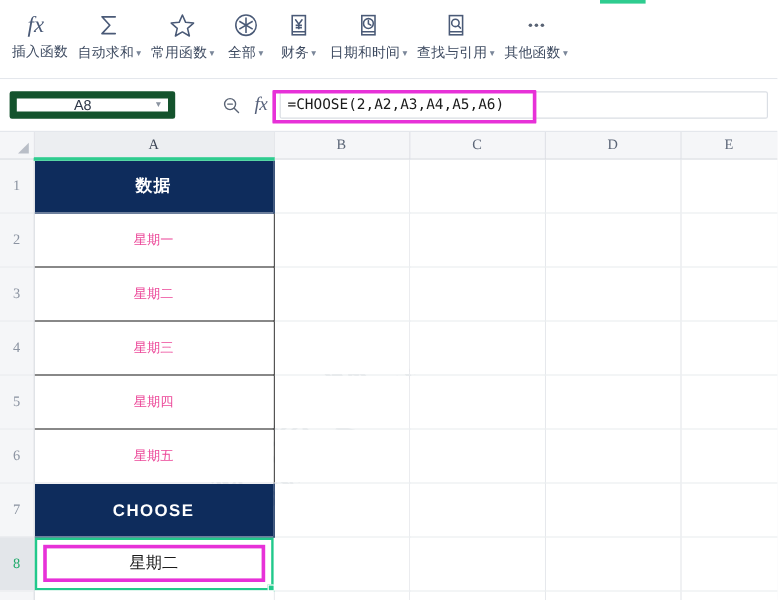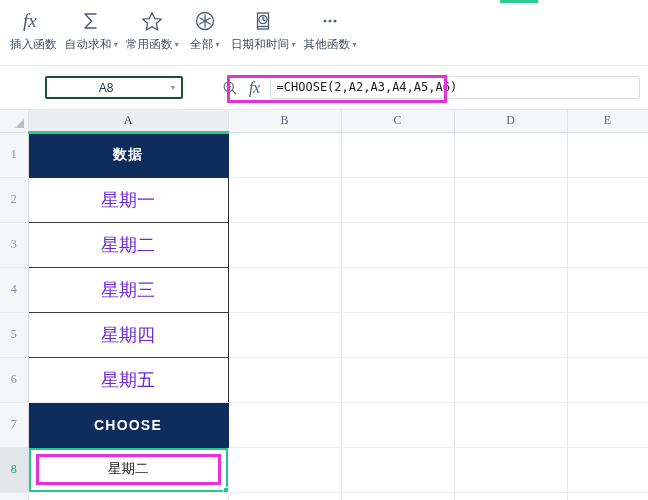--- a/index.html
+++ b/index.html
@@ -63,27 +63,26 @@
     height: 44px;
     background: #ffffff;
     display: flex;
     align-items: center;
     padding: 0 8px;
     border-bottom: 1px solid #e4e7ec;
     position: relative;
   }
   .name-box {
     width: 138px; height: 23px;
-    border: 2px solid #14532d;
+    border: 6px solid #14532d;
     border-radius: 2px;
     background: #ffffff;
     display: flex;
     align-items: center;
     position: relative;
-    margin-left: 37px;
   }
   .name-box-text {
     flex: 1;
     text-align: center;
     font-size: 12px;
     color: #2d3748;
     font-family: "Liberation Sans", sans-serif;
   }
   .name-box-caret {
     width: 16px;
@@ -224,22 +223,22 @@
     padding: 0;
     position: relative;
   }
   td.cell.blank { }
 
   
   td.a-cell {
     border-left: 1px solid #2b2b2b;
     border-right: 1px solid #2b2b2b;
     text-align: center;
-    font-size: 18px;
-    color: #6d28d9;
+    font-size: 11px;
+    color: #ec4899;
     font-family: "DejaVu Sans", sans-serif;
   }
   td.a-head {
     background: #0e2c5c;
     color: #ffffff;
     font-weight: bold;
     font-size: 14px;
     border-left: 1px solid #0e2c5c;
     border-right: 1px solid #0e2c5c;
     border-bottom: 1px solid #0e2c5c;
@@ -328,35 +327,59 @@
       <svg width="24" height="24" viewBox="0 0 24 24" fill="none" stroke="#4a5a77" stroke-width="1.3">
         <circle cx="12" cy="12" r="8.5"></circle>
         <line x1="12" y1="5.5" x2="12" y2="18.5"></line>
         <line x1="6.4" y1="8.7" x2="17.6" y2="15.3"></line>
         <line x1="6.4" y1="15.3" x2="17.6" y2="8.7"></line>
       </svg>
     </span>
     <span class="rb-label"><span>全部</span><span class="caret">▾</span></span>
   </div>
 
+  <div class="rb-item">
+    <span class="rb-icon">
+      <svg width="24" height="24" viewBox="0 0 24 24" fill="none" stroke="#4a5a77" stroke-width="1.3">
+        <rect x="6.5" y="4" width="11" height="16"></rect>
+        <line x1="6.5" y1="17.5" x2="17.5" y2="17.5"></line>
+        <path d="M9.3 7.5 L12 11.2 L14.7 7.5" stroke-linecap="round"></path>
+        <line x1="9.4" y1="12" x2="14.6" y2="12"></line>
+        <line x1="9.4" y1="14" x2="14.6" y2="14"></line>
+        <line x1="12" y1="11.2" x2="12" y2="15.4"></line>
+      </svg>
+    </span>
+    <span class="rb-label"><span>财务</span><span class="caret">▾</span></span>
+  </div>
 
 
 
   <div class="rb-item">
     <span class="rb-icon">
       <svg width="24" height="24" viewBox="0 0 24 24" fill="none" stroke="#4a5a77" stroke-width="1.3">
         <rect x="6.5" y="4" width="11" height="16"></rect>
         <line x1="6.5" y1="17.5" x2="17.5" y2="17.5"></line>
         <circle cx="12" cy="10.6" r="4.1"></circle>
         <polyline points="12,8.2 12,10.8 14,11.9" stroke-linecap="round"></polyline>
       </svg>
     </span>
     <span class="rb-label"><span>日期和时间</span><span class="caret">▾</span></span>
   </div>
 
+  <div class="rb-item">
+    <span class="rb-icon">
+      <svg width="24" height="24" viewBox="0 0 24 24" fill="none" stroke="#4a5a77" stroke-width="1.3">
+        <rect x="6.5" y="4" width="11" height="16"></rect>
+        <line x1="6.5" y1="17.5" x2="17.5" y2="17.5"></line>
+        <circle cx="11.5" cy="10.1" r="3.1"></circle>
+        <line x1="13.8" y1="12.4" x2="15.7" y2="14.4" stroke-linecap="round"></line>
+      </svg>
+    </span>
+    <span class="rb-label"><span>查找与引用</span><span class="caret">▾</span></span>
+  </div>
 
 
   <div class="rb-item">
     <span class="rb-icon">
       <svg width="24" height="24" viewBox="0 0 24 24" fill="#5a6475">
         <circle cx="7" cy="12" r="1.5"></circle>
           <circle cx="12" cy="12" r="1.5"></circle>
           <circle cx="17" cy="12" r="1.5"></circle>
       </svg>
     </span>

